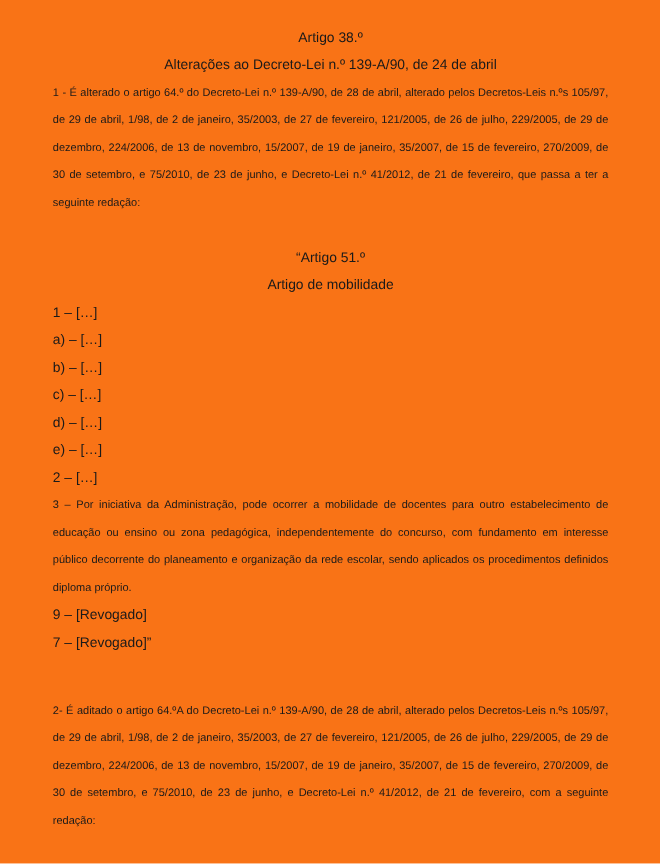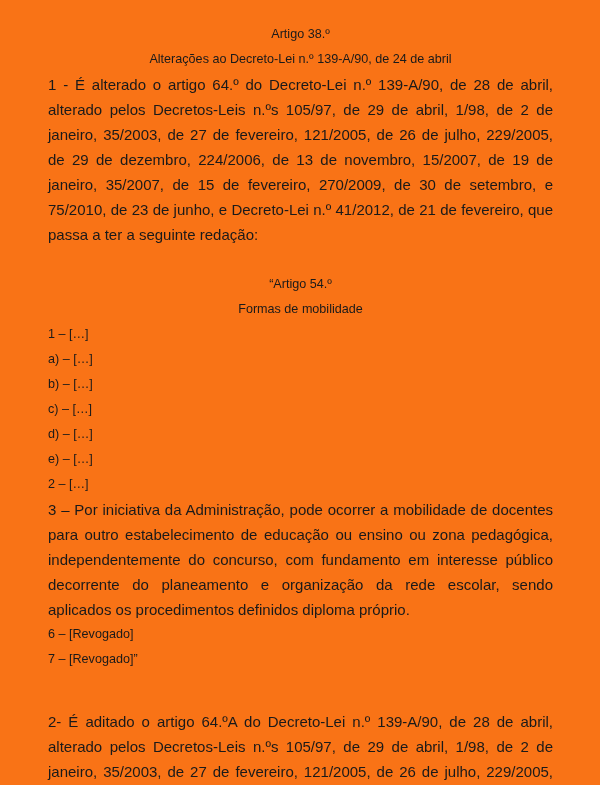--- a/index.html
+++ b/index.html
@@ -36,21 +36,21 @@
     text-align: center;
     font-size: 12.6px;
     line-height: 25px;
     margin: 0;
     white-space: nowrap;
   }
 
   .para-justify {
     text-align: justify;
     text-justify: inter-word;
-    font-size: 15px;
+    font-size: 10px;
     line-height: 25px;
     margin: 0;
     hyphens: none;
   }
 
   .list-line {
     text-align: left;
     font-size: 12.6px;
     line-height: 25px;
     margin: 0;
@@ -72,35 +72,35 @@
   <div class="doc-body">
 
     <div class="heading-center">Artigo 38.º</div>
 
     <div class="heading-center">Alterações ao Decreto-Lei n.º 139-A/90, de 24 de abril</div>
 
     <p class="para-justify">1 - É alterado o artigo 64.º do Decreto-Lei n.º 139-A/90, de 28 de abril, alterado pelos Decretos-Leis n.ºs 105/97, de 29 de abril, 1/98, de 2 de janeiro, 35/2003, de 27 de fevereiro, 121/2005, de 26 de julho, 229/2005, de 29 de dezembro, 224/2006, de 13 de novembro, 15/2007, de 19 de janeiro, 35/2007, de 15 de fevereiro, 270/2009, de 30 de setembro, e 75/2010, de 23 de junho, e Decreto-Lei n.º 41/2012, de 21 de fevereiro, que passa a ter a seguinte redação:</p>
 
     <div class="gap-block"></div>
 
-    <div class="heading-center">“Artigo 54.º</div>
+    <div class="heading-center">“Artigo 51.º</div>
 
-    <div class="heading-center">Formas de mobilidade</div>
+    <div class="heading-center">Artigo de mobilidade</div>
 
     <div class="list-line">1 – […]</div>
     <div class="list-line">a) – […]</div>
     <div class="list-line">b) – […]</div>
     <div class="list-line">c) – […]</div>
     <div class="list-line">d) – […]</div>
     <div class="list-line">e) – […]</div>
     <div class="list-line">2 – […]</div>
 
     <p class="para-justify">3 – Por iniciativa da Administração, pode ocorrer a mobilidade de docentes para outro estabelecimento de educação ou ensino ou zona pedagógica, independentemente do concurso, com fundamento em interesse público decorrente do planeamento e organização da rede escolar, sendo aplicados os procedimentos definidos diploma próprio.</p>
 
-    <div class="list-line">6 – [Revogado]</div>
+    <div class="list-line">9 – [Revogado]</div>
     <div class="list-line">7 – [Revogado]”</div>
 
     <div class="gap-block"></div>
     <div class="spacer-half"></div>
 
     <p class="para-justify">2- É aditado o artigo 64.ºA do Decreto-Lei n.º 139-A/90, de 28 de abril, alterado pelos Decretos-Leis n.ºs 105/97, de 29 de abril, 1/98, de 2 de janeiro, 35/2003, de 27 de fevereiro, 121/2005, de 26 de julho, 229/2005, de 29 de dezembro, 224/2006, de 13 de novembro, 15/2007, de 19 de janeiro, 35/2007, de 15 de fevereiro, 270/2009, de 30 de setembro, e 75/2010, de 23 de junho, e Decreto-Lei n.º 41/2012, de 21 de fevereiro, com a seguinte redação:</p>
 
   </div>
 </div>
 

